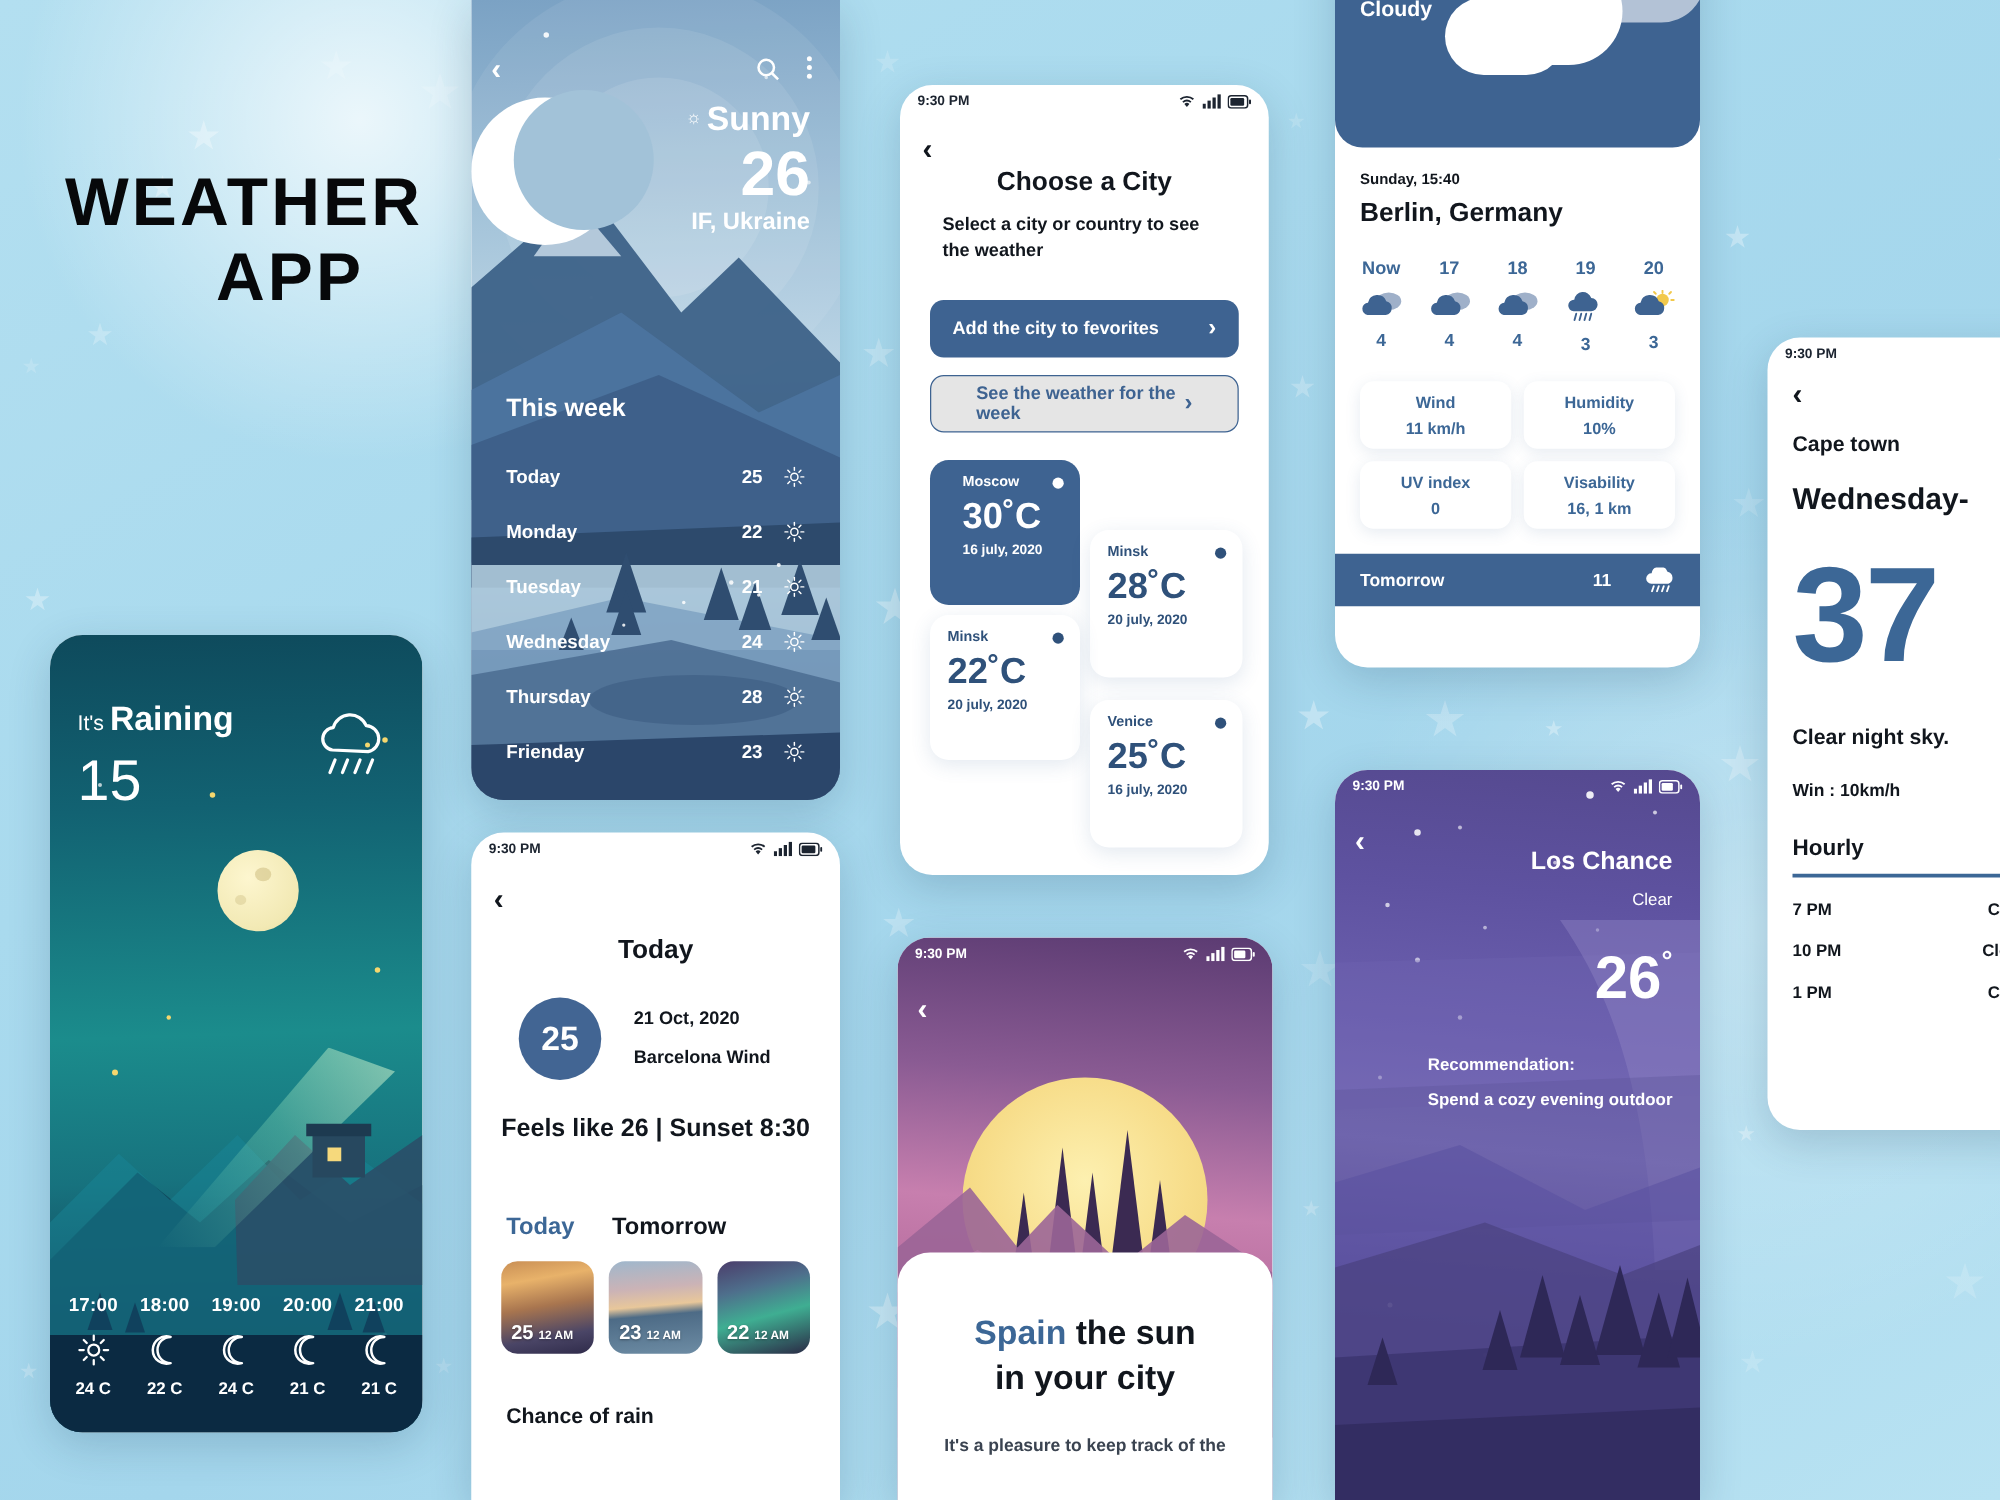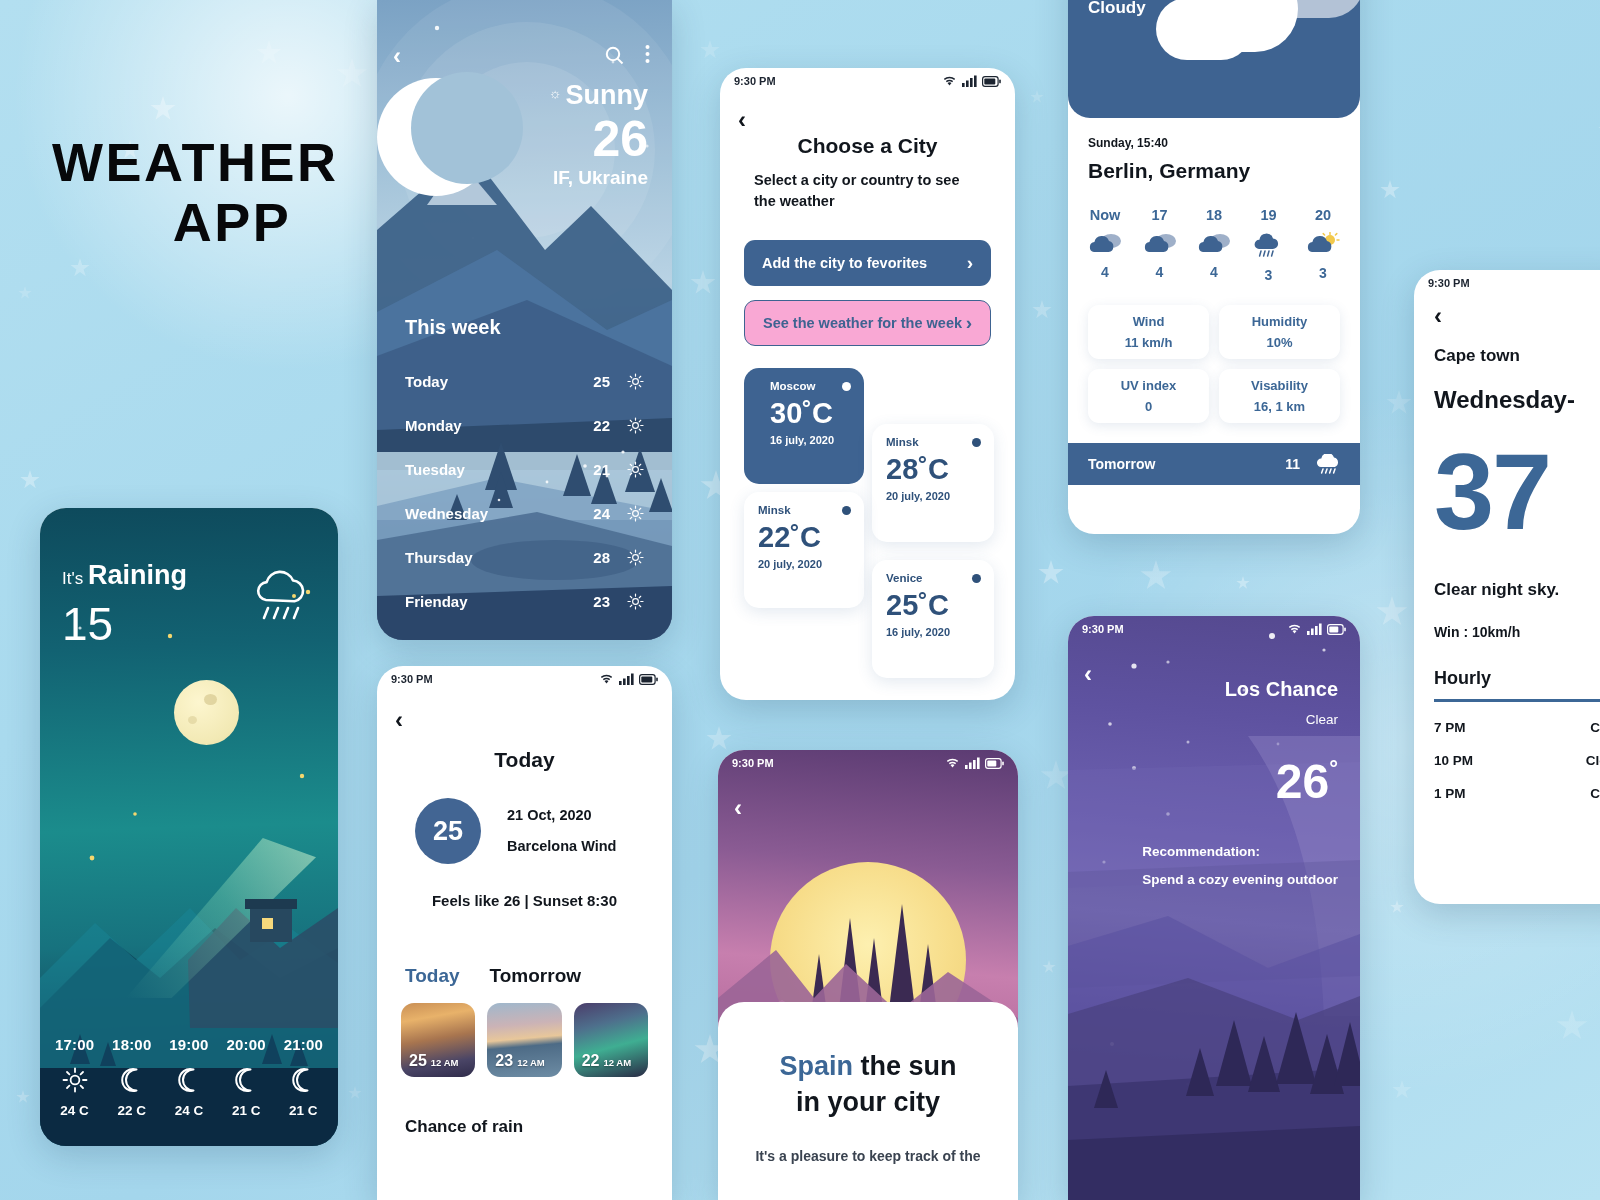--- a/index.html
+++ b/index.html
@@ -98,43 +98,43 @@
   .week .wrow .wt{width:44px;text-align:right;font-weight:700;}
   .week .wrow .wi{width:34px;text-align:right;}
 
   
   #s-today { left: 377px; top: 666px; width: 295px; height: 534px; border-radius: 26px 26px 0 0; background:#fff;}
   .today-title{text-align:center;font-size:21px;font-weight:700;color:#11161d;margin-top:14px;}
   .today-row{display:flex;align-items:center;gap:26px;padding:26px 38px 0 38px;}
   .circ{width:66px;height:66px;border-radius:50%;background:#426593;color:#fff;
      display:flex;align-items:center;justify-content:center;font-size:27px;font-weight:700;flex:none;}
   .today-meta{font-size:14.5px;font-weight:600;color:#11161d;line-height:31px;}
-  .feels{text-align:center;font-size:15px;font-weight:700;color:#11161d;margin-top:28px;}
+  .feels{text-align:center;font-size:20px;font-weight:700;color:#11161d;margin-top:28px;}
   .tabs{display:flex;gap:30px;padding:56px 28px 0 28px;}
   .tabs .tab{font-size:19px;font-weight:700;}
   .tab-active{color:#3c6796;}
   .tab-idle{color:#11161d;}
   .thumbs{display:flex;gap:12px;padding:16px 24px 0 24px;}
   .thumb{width:82px;height:74px;border-radius:13px;position:relative;overflow:hidden;}
   .thumb .lbl{position:absolute;left:8px;bottom:7px;color:#fff;font-weight:700;font-size:16px;
      display:flex;align-items:baseline;gap:4px;text-shadow:0 1px 2px rgba(0,0,0,.35);}
   .thumb .lbl span{font-size:9.5px;font-weight:700;}
   .t1{background:linear-gradient(170deg,#c98f55 0%,#e8b26a 22%,#a8754f 48%,#4a4566 78%,#2f2b4a 100%);}
   .t2{background:linear-gradient(175deg,#9fb7cc 0%,#cbb3b6 30%,#e8c79a 48%,#4d6b86 58%,#6d8ca4 100%);}
   .t3{background:linear-gradient(165deg,#4b3d6b 0%,#4e6f8c 30%,#3fae92 58%,#2a2a45 100%);}
   .chance{padding:40px 28px 0 28px;font-size:17px;font-weight:700;color:#11161d;}
 
   
   #s-city { left: 720px; top: 68px; width: 295px; height: 632px; border-radius: 26px;}
   .cc-title{text-align:center;font-size:21px;font-weight:700;color:#11161d;}
   .cc-sub{text-align:left;font-size:14.5px;font-weight:700;color:#11161d;margin-top:12px;line-height:21px;padding:0 34px;}
   .btn-pri{margin:28px 24px 0 24px;height:46px;border-radius:11px;background:#3e6391;color:#fff;
      display:flex;align-items:center;justify-content:space-between;padding:0 18px;font-size:14.5px;font-weight:700;cursor:pointer;}
-  .btn-sec{margin:14px 24px 0 24px;height:46px;border-radius:11px;background:#f9a8d4;border:1.6px solid #3e6391;color:#3e6391;
-     display:flex;align-items:center;justify-content:space-between;padding:0 18px;font-size:14.5px;font-weight:700;cursor:pointer;}
+  .btn-sec{margin:14px 24px 0 24px;height:46px;border-radius:11px;background:#e5e5e5;border:1.6px solid #3e6391;color:#3e6391;
+     display:flex;align-items:center;justify-content:space-between;padding:0 36px;font-size:14.5px;font-weight:700;cursor:pointer;}
   .chev{font-size:19px;font-weight:700;}
   .citygrid{position:relative;margin-top:22px;height:300px;}
   .ccard{position:absolute;border-radius:15px;padding:12px 14px;}
   .ccard .nm{font-size:11.5px;font-weight:700;}
   .ccard .tp{font-size:29px;font-weight:700;margin:5px 0 4px;}
   .ccard .dt{font-size:11px;font-weight:600;}
   .ccard .dot{position:absolute;right:13px;top:14px;width:9px;height:9px;border-radius:50%;}
   .cc-dark{background:#3e6391;color:#fff;padding-left:26px;}
   .cc-dark .dot{background:#fff;}
   .cc-light{background:#fff;color:#2f517a;box-shadow:0 4px 16px rgba(60,100,150,.14);}
@@ -166,21 +166,21 @@
   .b-h .ic{margin:9px 0 8px;display:flex;justify-content:center;}
   .b-h .vv{font-size:14px;font-weight:700;}
   .b-tiles{display:flex;flex-wrap:wrap;gap:10px;margin-top:22px;}
   .b-tile{width:calc(50% - 5px);height:54px;border-radius:11px;background:#fff;
      box-shadow:0 3px 12px rgba(60,100,150,.13);display:flex;flex-direction:column;
      align-items:center;justify-content:center;color:#3c6796;}
   .b-tile .k{font-size:13px;font-weight:700;}
   .b-tile .v{font-size:13px;font-weight:600;margin-top:6px;}
   .b-tomorrow{margin-top:20px;height:42px;background:#3e6391;color:#fff;display:flex;align-items:center;
      justify-content:space-between;padding:0 20px;font-size:14px;font-weight:700;}
-  .b-tomorrow .r{display:flex;align-items:center;gap:14px;}
+  .b-tomorrow .r{display:flex;align-items:center;gap:25px;}
 
   
   #s-la { left: 1068px; top: 616px; width: 292px; height: 584px; border-radius: 26px 26px 0 0;}
   .la-bg{position:absolute;inset:0;background:linear-gradient(185deg,#55498f 0%,#5e52a0 18%,#6b5fae 36%,#7a6fb8 52%,#6055a0 70%,#4a4286 88%,#3c3670 100%);}
   .la-text{position:absolute;right:22px;top:62px;text-align:right;color:#fff;}
   .la-text .city{font-size:20px;font-weight:600;}
   .la-text .cond{font-size:13.5px;font-weight:500;margin-top:11px;}
   .la-text .big{font-size:48px;font-weight:700;margin-top:16px;line-height:52px;}
   .la-text .big sup{font-size:22px;vertical-align:22px;}
   .la-rec{position:absolute;right:22px;top:222px;text-align:left;color:#fff;font-size:13.5px;font-weight:600;line-height:28px;}

